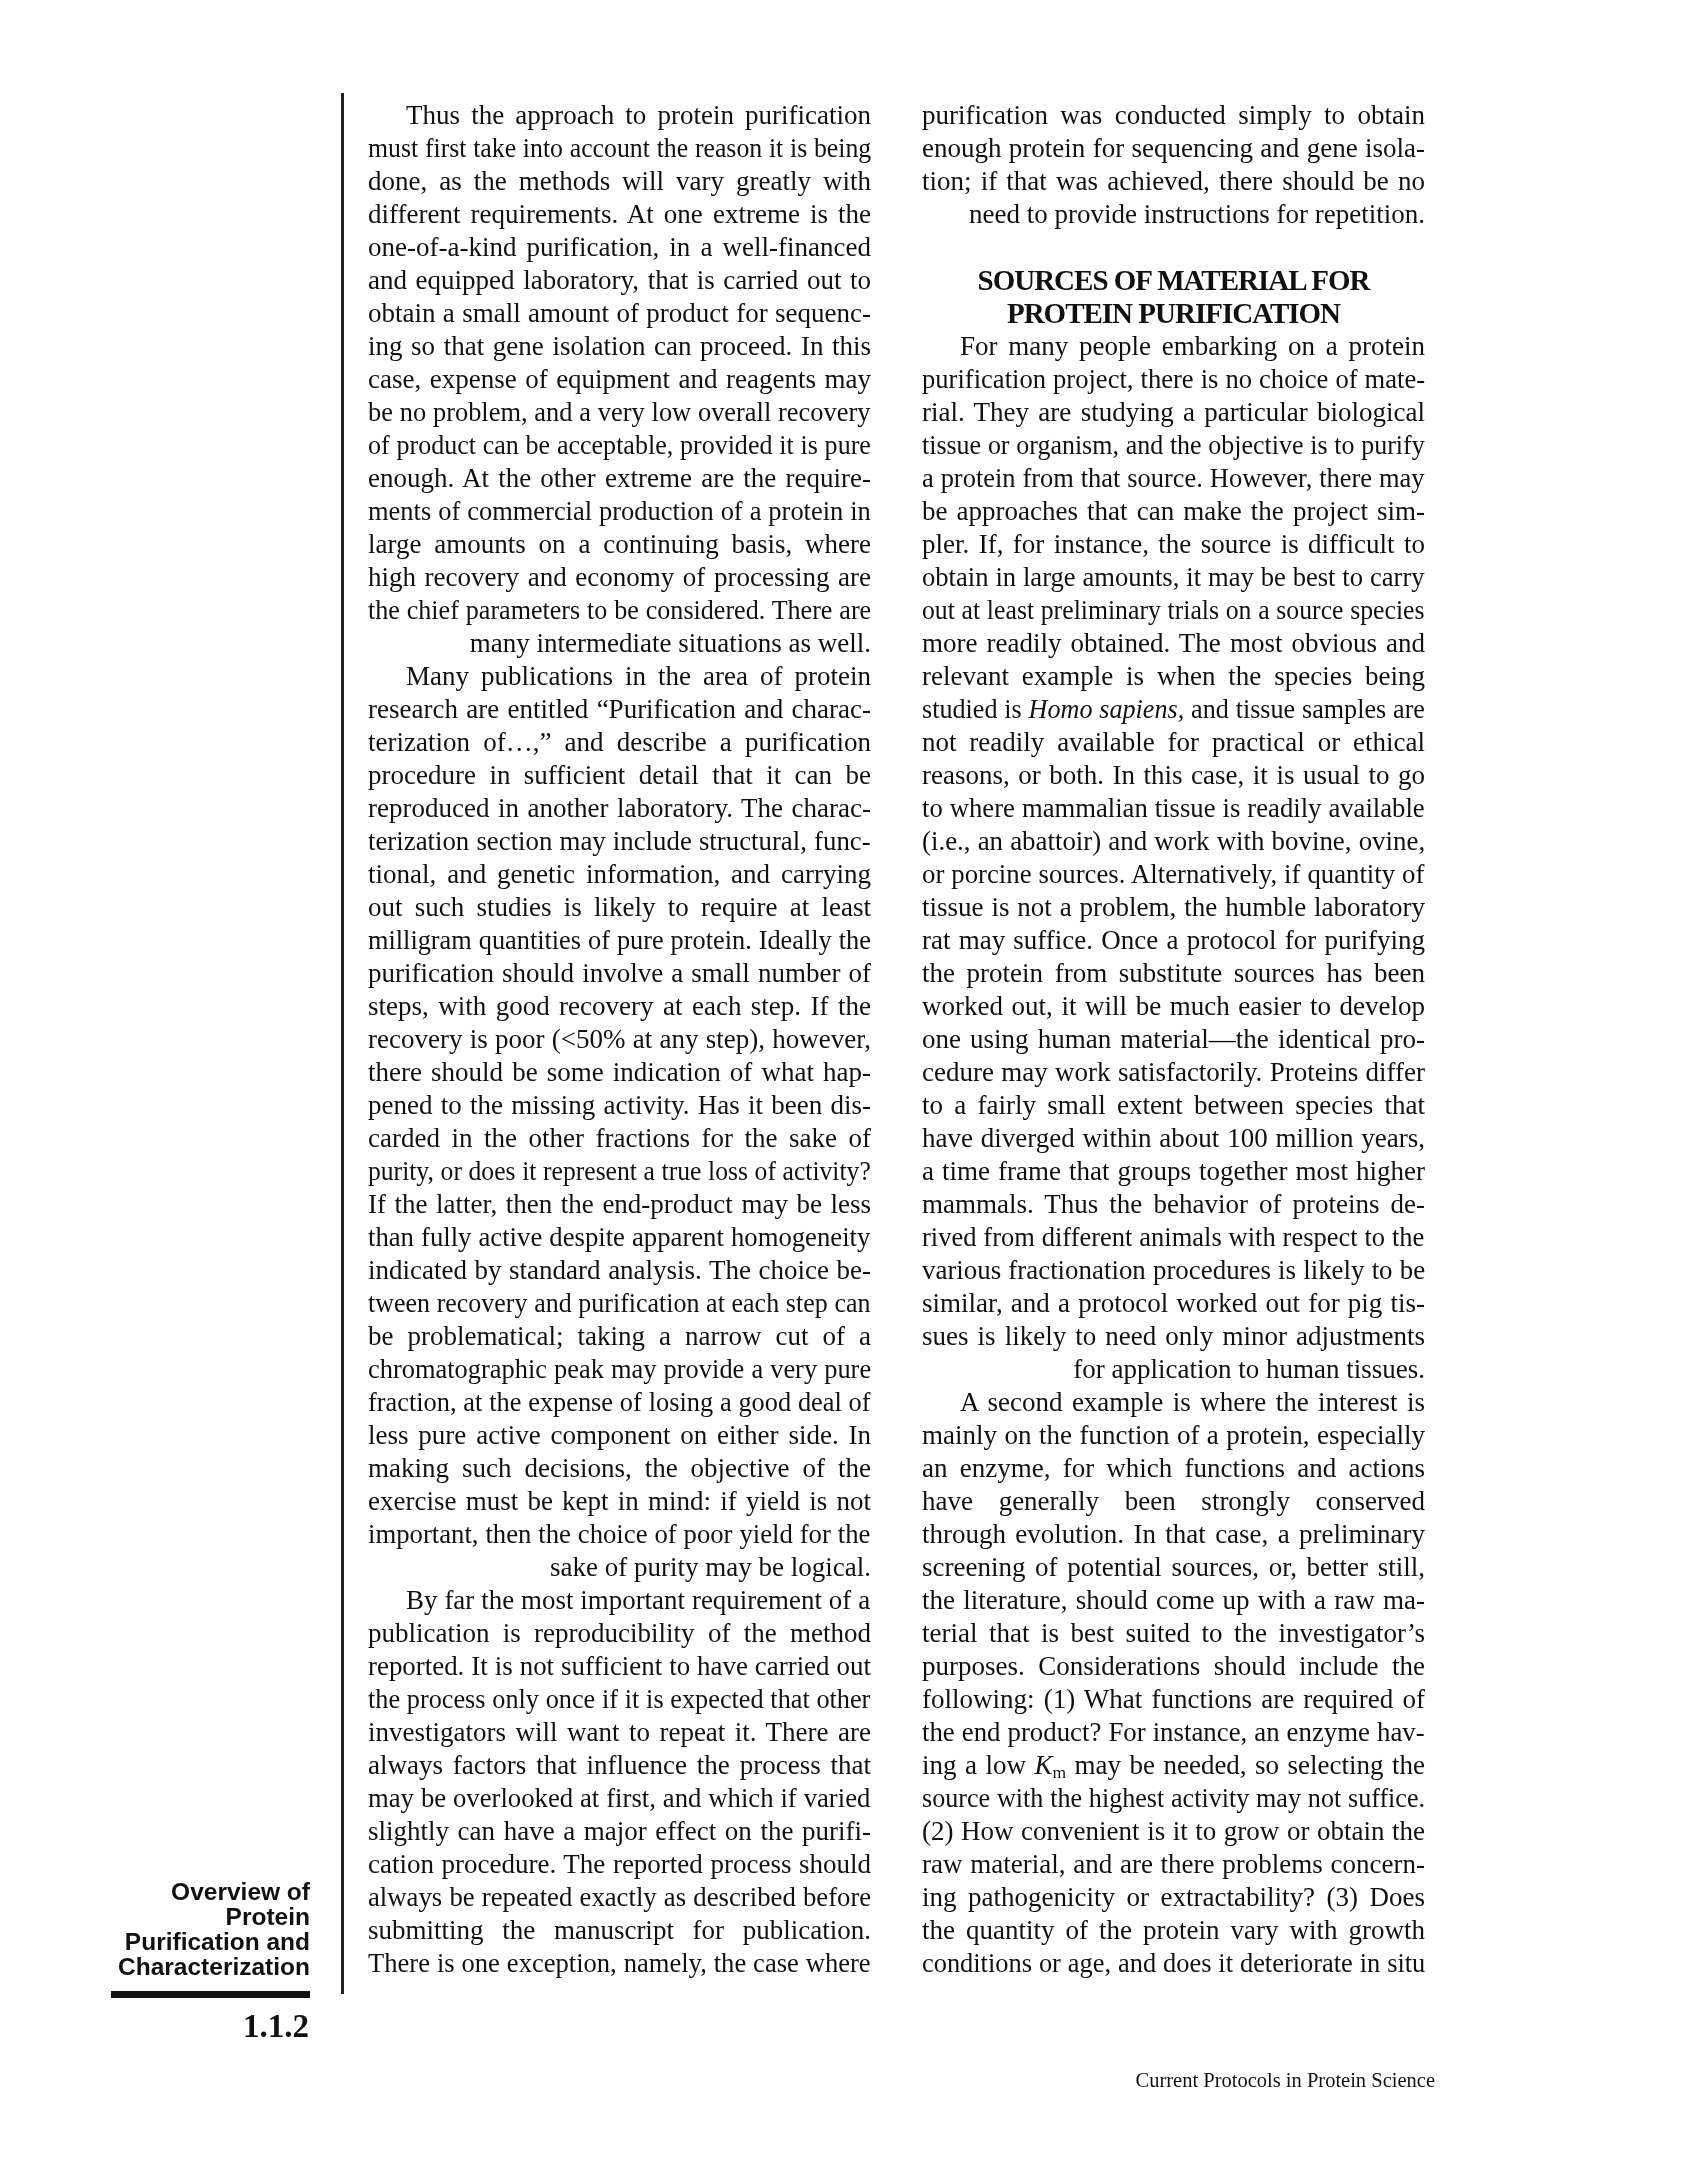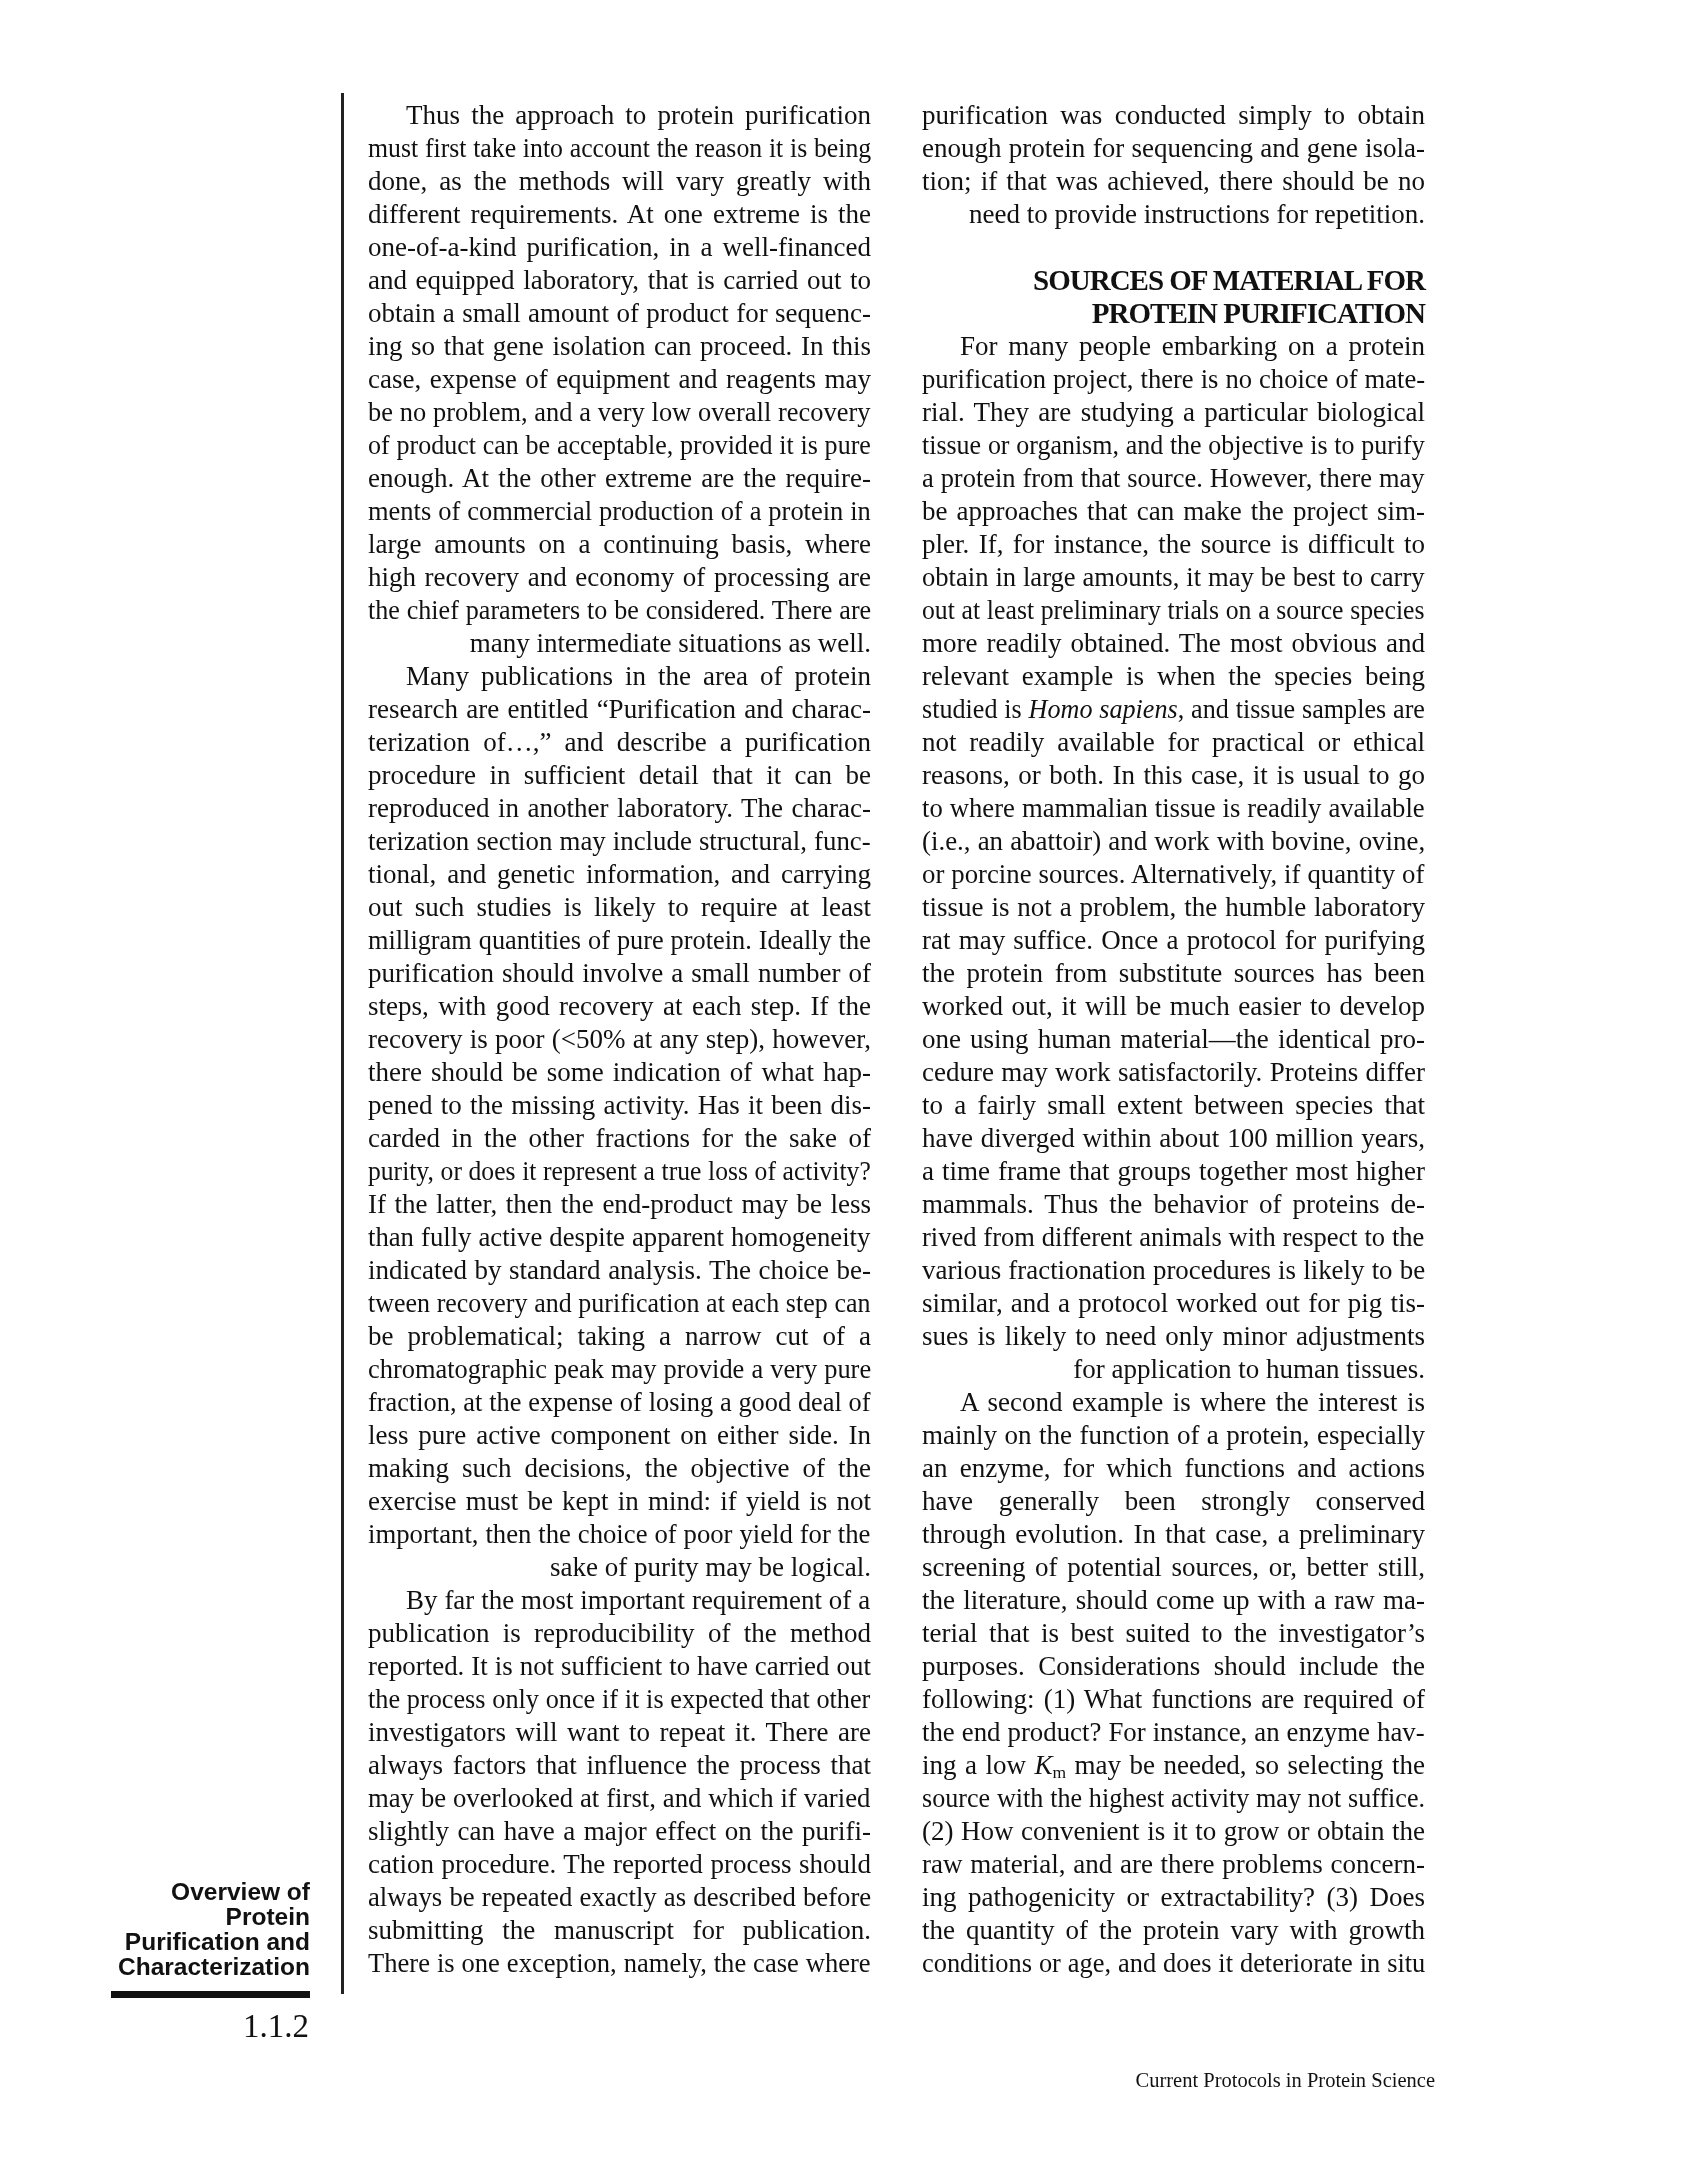--- a/index.html
+++ b/index.html
@@ -6,28 +6,28 @@
   body { width:1687px; height:2183px; position:relative; overflow:hidden; color:#111; }
   .page { position:absolute; left:14px; top:0; width:1687px; height:2183px; }
   .col { position:absolute; top:99px; width:503px; }
   #col-left { left:354px; }
   #col-right { left:908px; }
   .ln { display:block; height:33px; line-height:33px; font-family:"Liberation Serif", serif; font-size:27px; white-space:nowrap; overflow:visible; }
   .ln.j { text-align:justify; text-align-last:justify; }
   .ln.last { text-align:right; }
   .ln.indent { padding-left:38px; }
   .ln.blank { height:33px; }
-  .ln.head { font-weight:bold; font-size:29px; letter-spacing:-1px; height:33px; text-align:right; }
+  .ln.head { font-weight:bold; font-size:29px; letter-spacing:-1px; height:33px; text-align:center; }
   .ln span.fit { display:inline-block; transform-origin:left center; }
   i { font-style:italic; }
   sub { font-size:0.65em; vertical-align:-0.25em; line-height:0; }
   .vrule { position:absolute; left:327px; top:93px; width:2.6px; height:1901px; background:#222; }
   .margin-title { position:absolute; left:97px; width:199px; top:1879px; text-align:right; font-family:Liberation Sans, sans-serif; font-weight:bold; font-size:24.5px; line-height:25px; }
   .margin-bar { position:absolute; left:97px; top:1991px; width:199px; height:7.3px; background:#111; }
-  .margin-num { position:absolute; left:97px; width:198px; top:2008px; text-align:right; font-family:"Liberation Serif", serif; font-weight:normal; font-size:33px; line-height:37px; }
+  .margin-num { position:absolute; left:97px; width:198px; top:2008px; text-align:right; font-family:"Liberation Serif", serif; font-weight:bold; font-size:33px; line-height:37px; }
   .footer { position:absolute; right:266px; top:2067px; font-family:"Liberation Serif", serif; font-size:20.5px; line-height:26.5px; }
 </style>
 </head>
 <body>
 
 <div class="page">
   <div class="vrule"></div>
 
   <div class="col" id="col-left">
       <div class="ln j indent">Thus the approach to protein purification</div>

